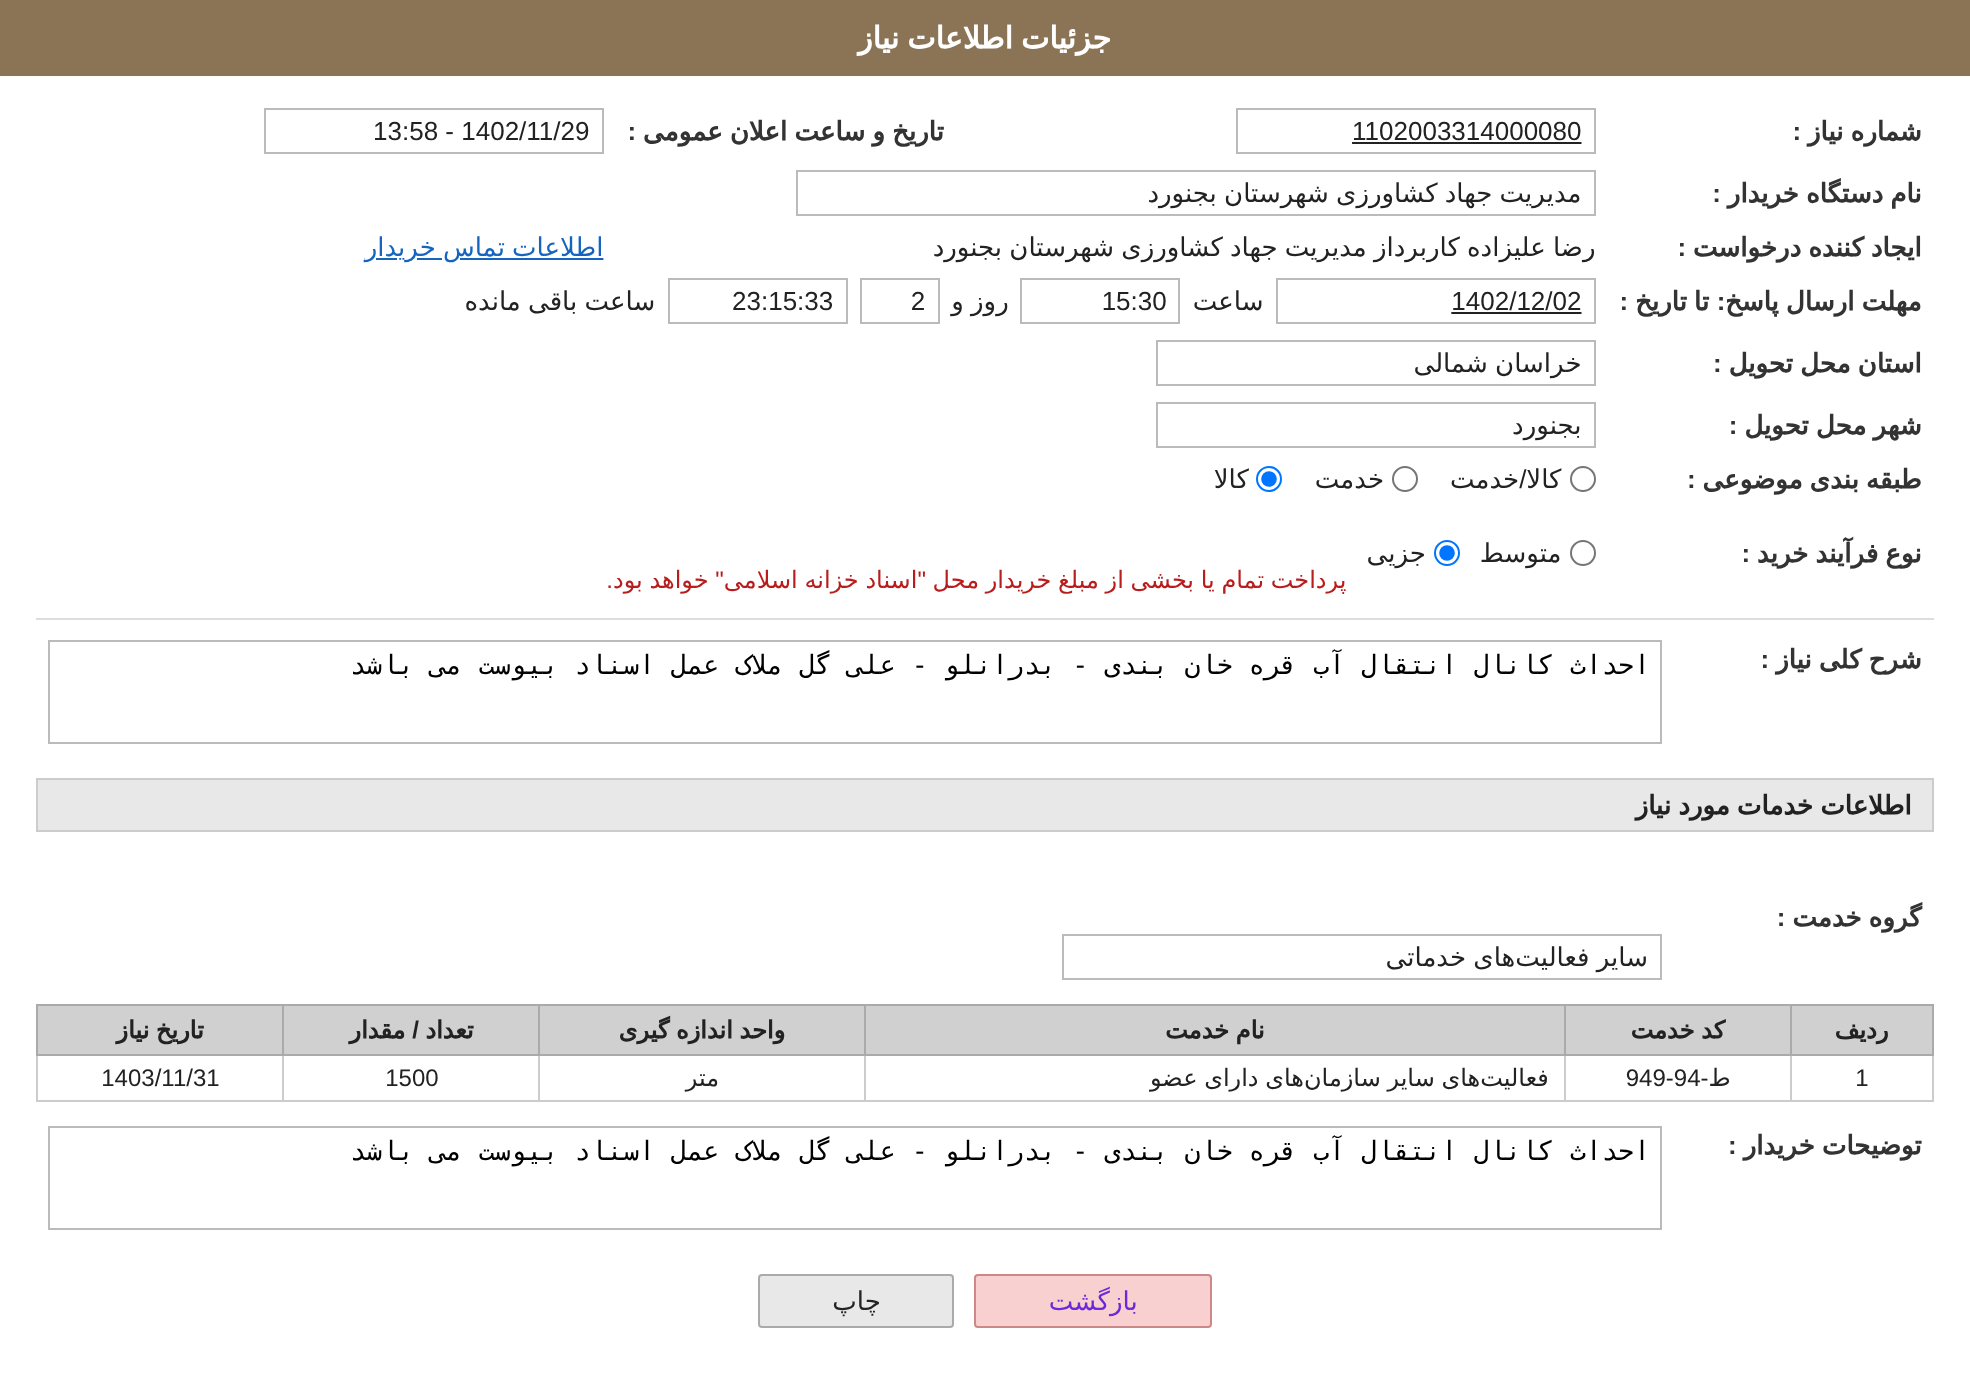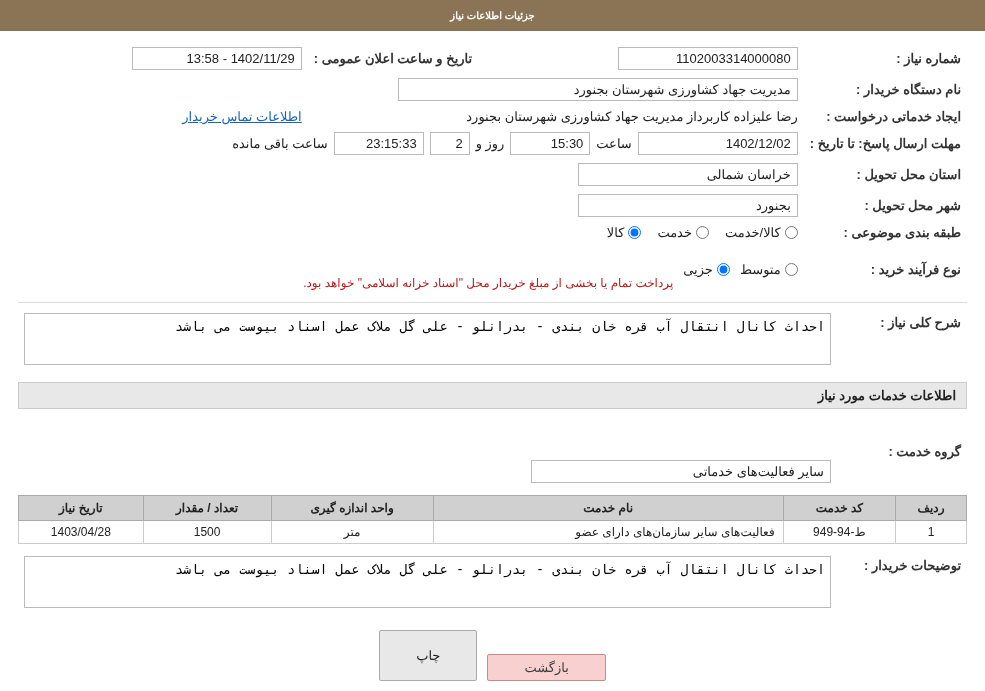--- a/index.html
+++ b/index.html
@@ -15,21 +15,21 @@
       margin: 0 auto;
       background: #fff;
       min-height: 691px;
       padding-bottom: 20px;
     }
     .header-bar {
       background: #8B7355;
       color: #fff;
       text-align: center;
       padding: 10px 0;
-      font-size: 10px;
+      font-size: 15px;
       font-weight: bold;
       letter-spacing: 1px;
     }
     .content-area {
       padding: 12px 18px;
     }
     .info-table {
       width: 100%;
       border-collapse: collapse;
       margin-bottom: 8px;
@@ -54,20 +54,21 @@
       padding: 3px 6px;
       min-height: 22px;
       display: inline-block;
       min-width: 200px;
     }
     .input-box-wide {
       min-width: 350px;
     }
     .input-box-medium {
       min-width: 160px;
+      text-decoration: underline;
     }
     .input-box-small {
       min-width: 80px;
     }
     .row-flex {
       display: flex;
       align-items: center;
       gap: 6px;
       flex-wrap: wrap;
     }
@@ -152,23 +153,22 @@
       font-family: Tahoma, Arial, sans-serif;
       font-size: 13px;
       border-radius: 2px;
     }
     .btn-print {
       background: #e8e8e8;
       color: #222;
     }
     .btn-back {
       background: #f8d0d0;
-      color: #404040;
+      color: #6d28d9;
       border-color: #c88;
-      margin-top: 24px;
     }
     .divider {
       border: none;
       border-top: 1px solid #ddd;
       margin: 6px 0;
     }
   </style>
 </head>
 <body>
 
@@ -196,21 +196,21 @@
       </tr>
 
       <tr>
         <td class="label-cell">نام دستگاه خریدار :</td>
         <td class="value-cell" colspan="4">
           <div class="input-box input-box-wide" style="min-width:400px;">مدیریت جهاد کشاورزی شهرستان بجنورد</div>
         </td>
       </tr>
 
       <tr>
-        <td class="label-cell">ایجاد خدماتی درخواست :</td>
+        <td class="label-cell">ایجاد کننده درخواست :</td>
         <td class="value-cell" colspan="3">
           <span>رضا  علیزاده کاربرداز مدیریت جهاد کشاورزی شهرستان بجنورد</span>
         </td>
         <td>
           <span class="blue-link">اطلاعات تماس خریدار</span>
         </td>
       </tr>
 
       <tr>
         <td class="label-cell">مهلت ارسال پاسخ: تا تاریخ :</td>
@@ -318,21 +318,21 @@
           <th>تاریخ نیاز</th>
         </tr>
       </thead>
       <tbody id="services-tbody">
       <tr>
       <td>1</td>
       <td>ط-94-949</td>
       <td class="text-right">فعالیت‌های سایر سازمان‌های دارای عضو</td>
       <td>متر</td>
       <td>1500</td>
-      <td>1403/04/28</td>
+      <td>1403/11/31</td>
     </tr>
         </tbody>
     </table>
 
     <table class="info-table">
       <tbody>
           <tr>
         <td class="label-cell" style="vertical-align:top; padding-top:6px;">توضیحات خریدار :</td>
         <td>
           <textarea class="description-box" style="width: 100%; min-height: 52px;" readonly="">احداث کانال انتقال آب قره خان بندی - بدرانلو - علی گل ملاک عمل اسناد بیوست می باشد</textarea>

